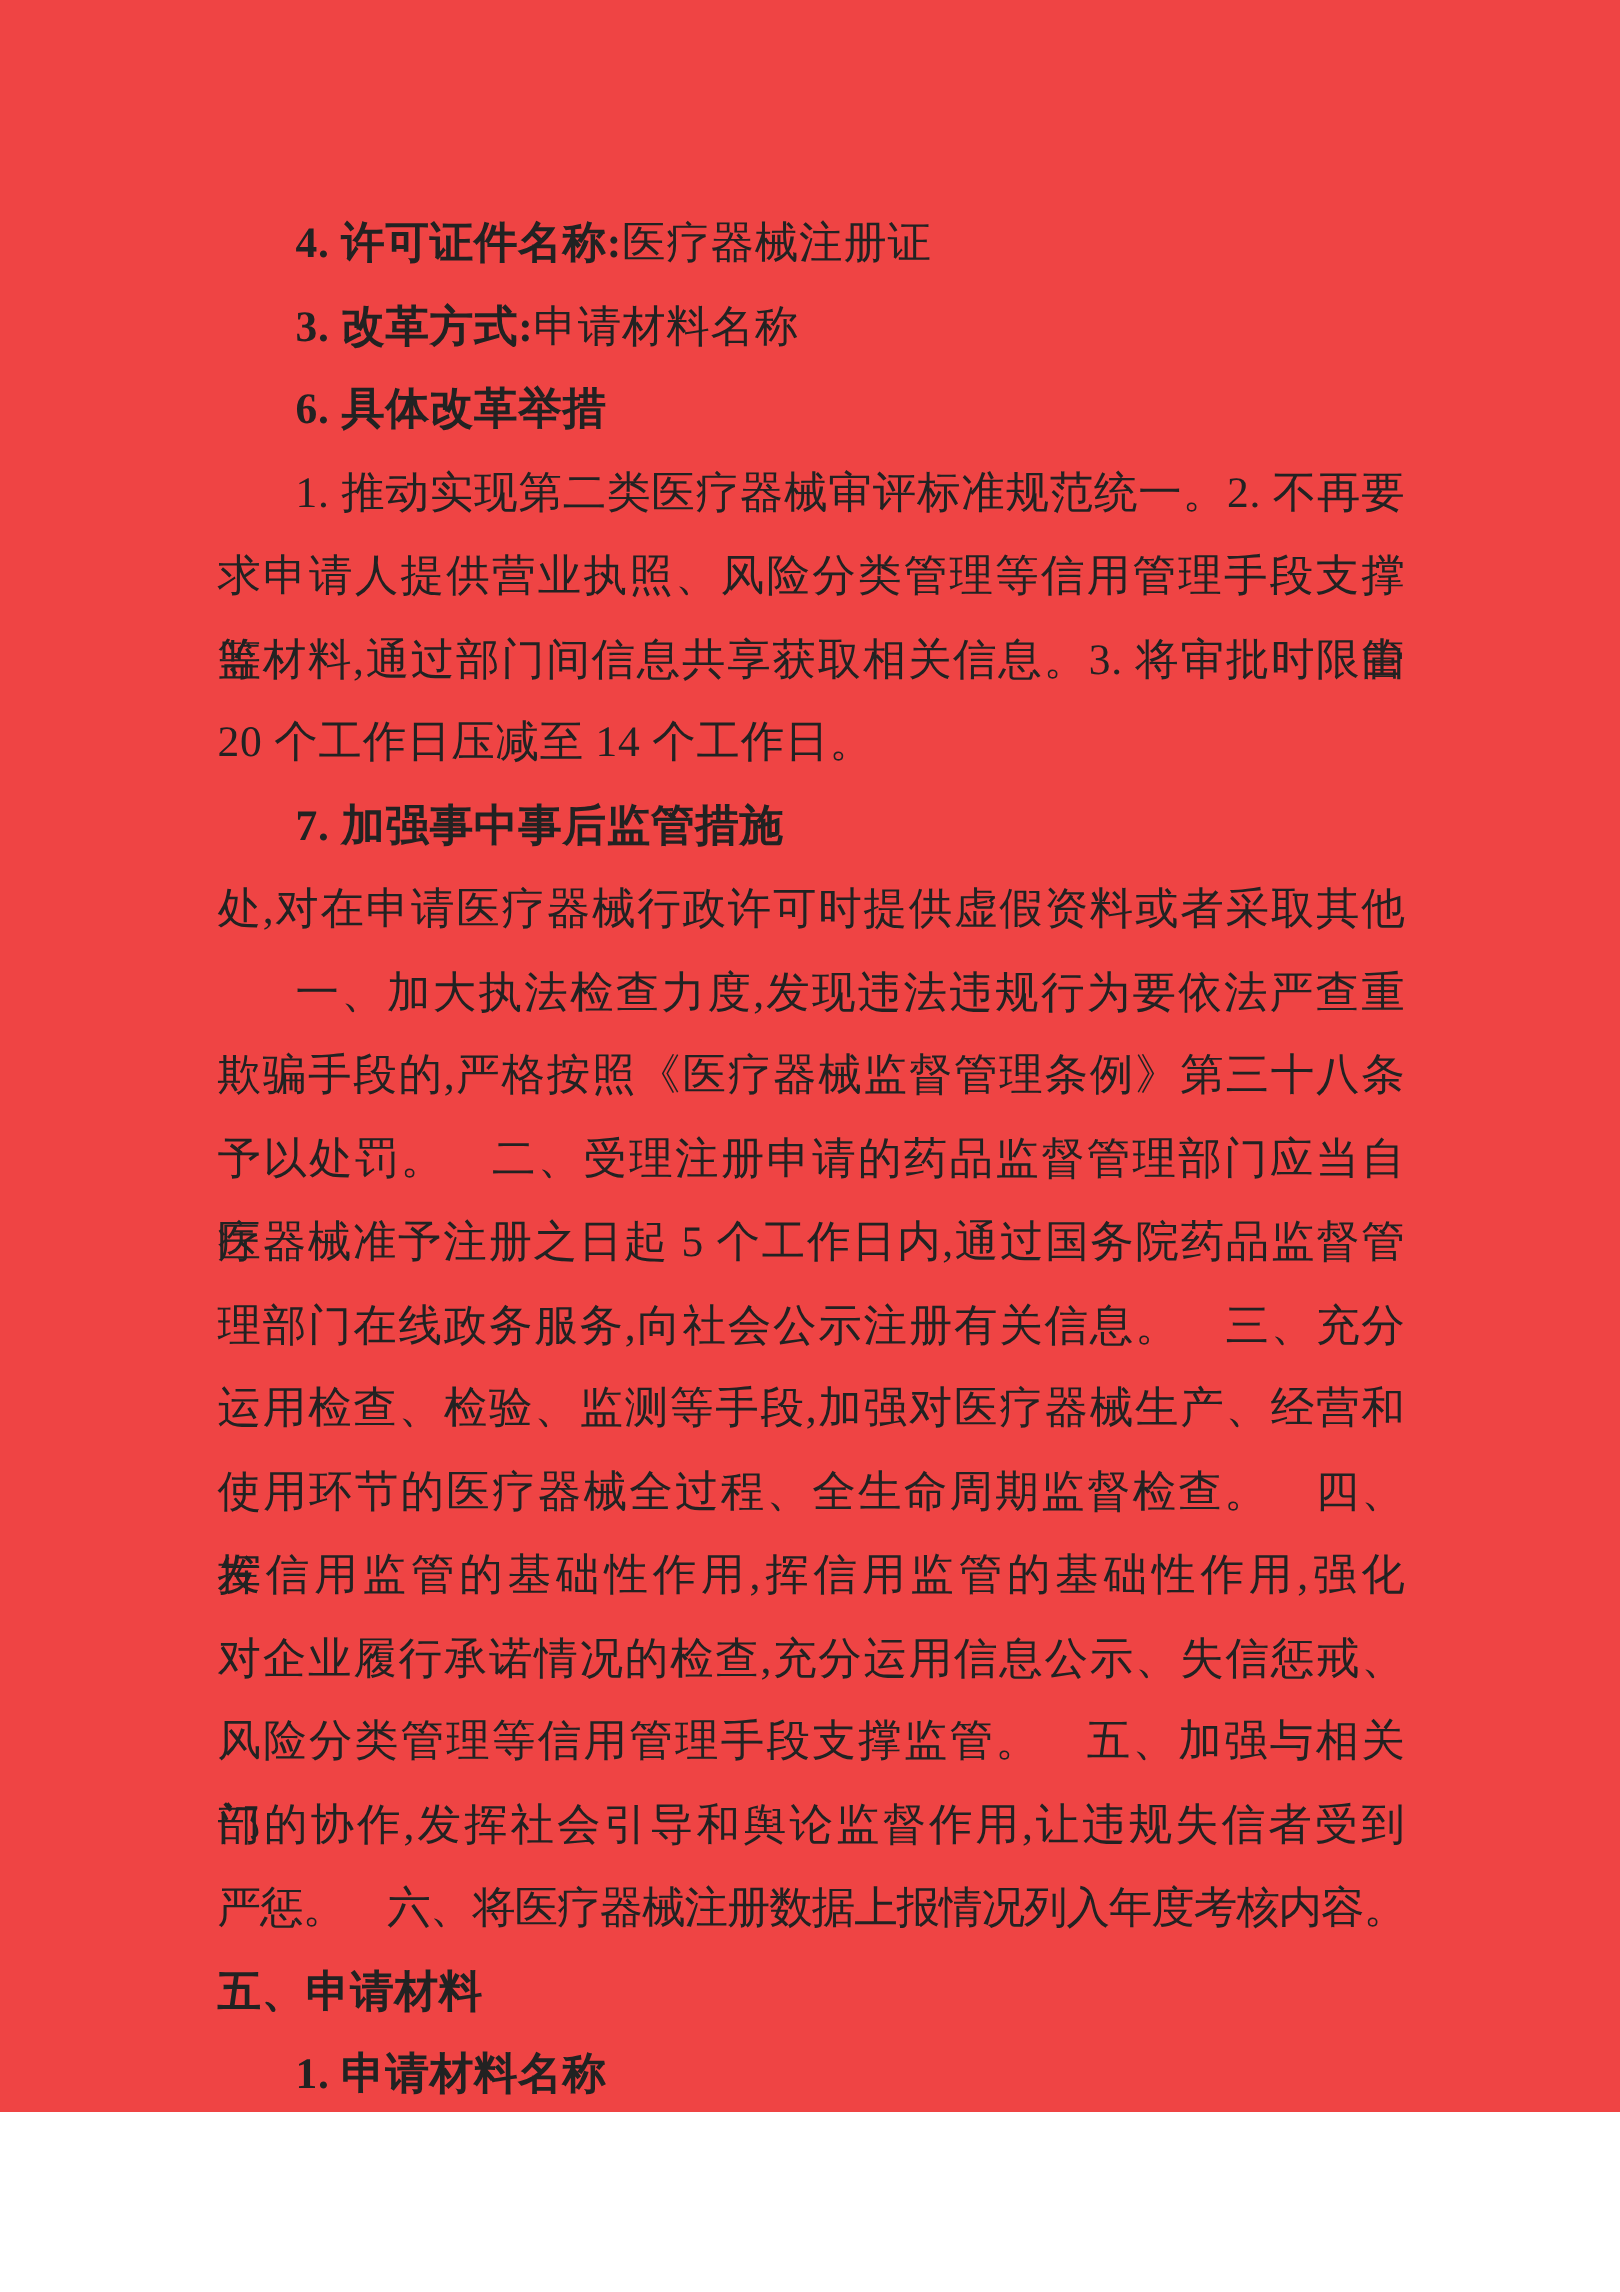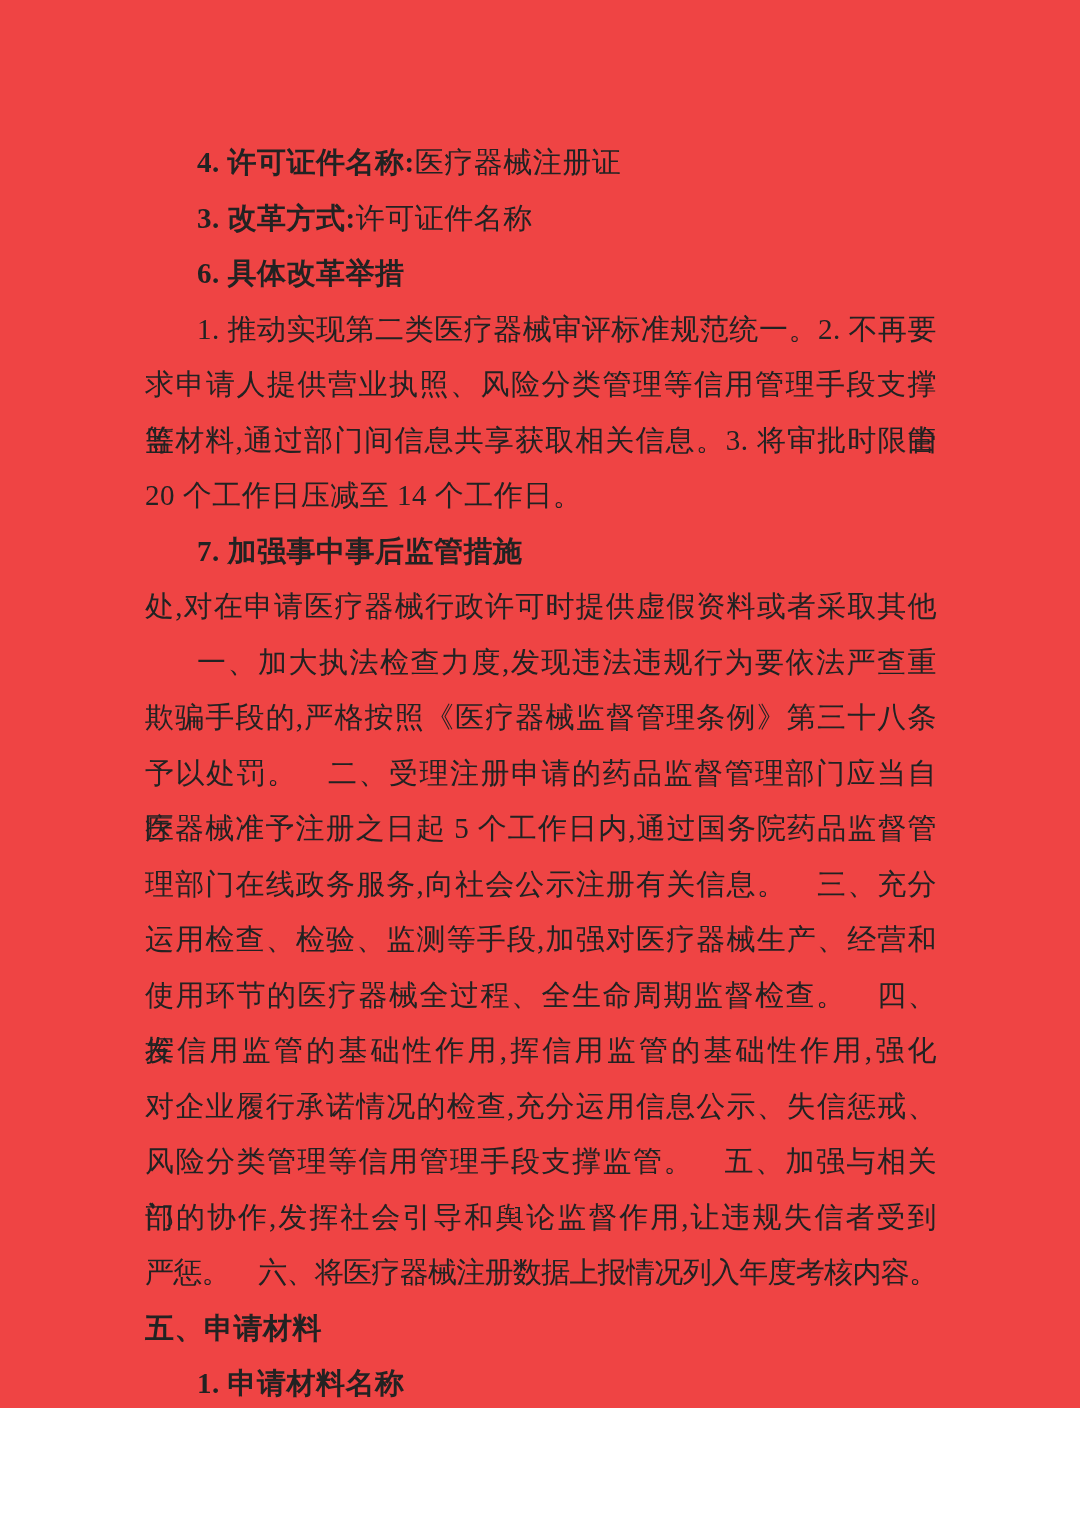--- a/index.html
+++ b/index.html
@@ -51,21 +51,21 @@
   }
 </style>
 </head>
 <body>
 
 <div class="page">
   <div class="content">
 
     <div class="line indent"><span class="bold">4. 许可证件名称:</span><span>医疗器械注册证</span></div>
 
-    <div class="line indent"><span class="bold">3. 改革方式:</span><span>许可证件名称</span></div>
+    <div class="line indent"><span class="bold">3. 改革方式:</span><span>申请材料名称</span></div>
 
     <div class="line indent bold">6. 具体改革举措</div>
 
     <div class="line just indent">1. 推动实现第二类医疗器械审评标准规范统一。2. 不再要</div>
     <div class="line just">求申请人提供营业执照、风险分类管理等信用管理手段支撑监管</div>
     <div class="line just">等材料,通过部门间信息共享获取相关信息。3. 将审批时限由</div>
     <div class="line">20 个工作日压减至 14 个工作日。</div>
 
     <div class="line indent bold">7. 加强事中事后监管措施</div>
 

